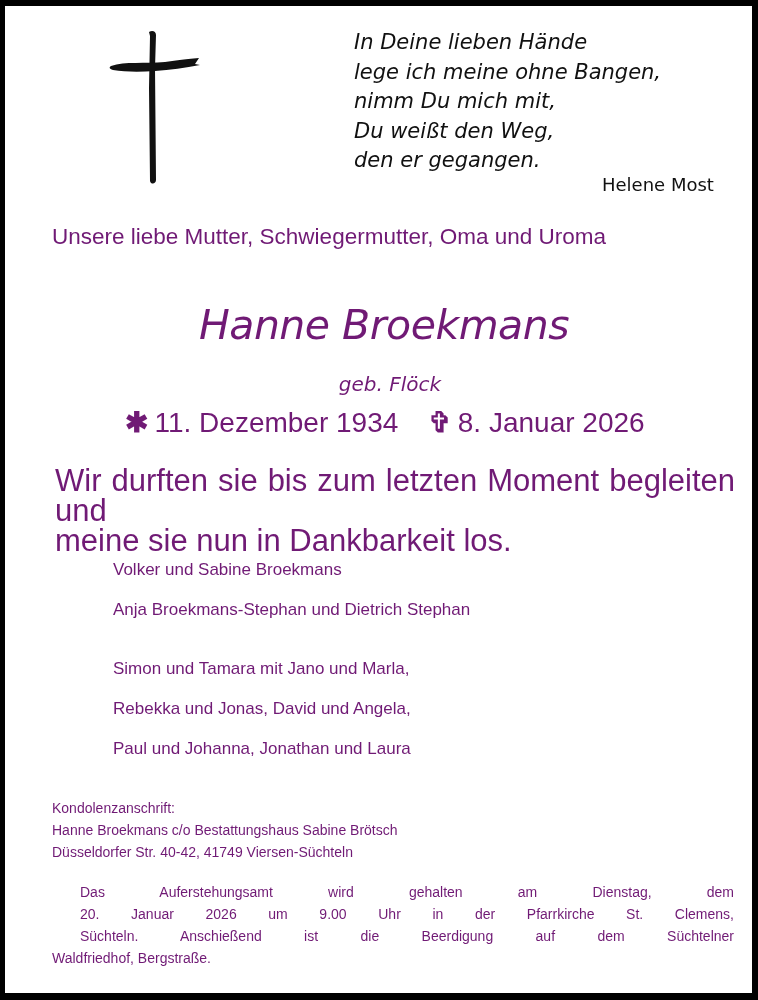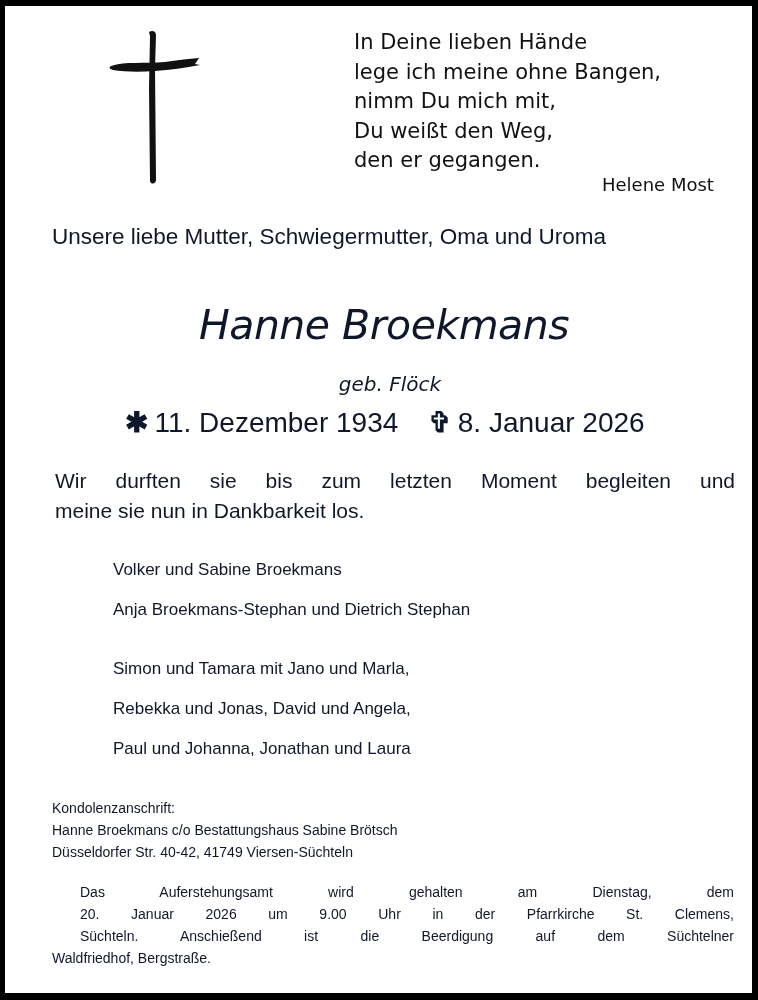--- a/index.html
+++ b/index.html
@@ -5,33 +5,33 @@
     html, body { margin: 0; padding: 0; background: #ffffff; }
     body { width: 758px; height: 1000px; overflow: hidden; }
     .frame {
       position: absolute; left: 0; top: 0;
       width: 758px; height: 1000px;
       box-sizing: border-box;
       border-top: 6px solid #000; border-left: 5px solid #000;
       border-right: 6px solid #000; border-bottom: 7px solid #000;
       background: #fff;
     }
-    .txt { position: absolute; font-family: "Liberation Sans", sans-serif; color: #0f172a; white-space: nowrap; }
+    .txt { position: absolute; font-family: "Liberation Sans", sans-serif; color: #701a75; white-space: nowrap; }
     .cross { position: absolute; left: 100px; top: 22px; width: 100px; height: 160px; }
     .poem { position: absolute; left: 349px; top: 22px; }
-    .poem .line { display: block; font-family: "DejaVu Sans", sans-serif; font-size: 21px; line-height: 29.5px; color: #111; white-space: nowrap; }
+    .poem .line { display: block; font-family: "DejaVu Sans", sans-serif; font-style: italic; font-size: 21px; line-height: 29.5px; color: #111; white-space: nowrap; }
     .author { position: absolute; left: 597px; top: 168px; font-family: "DejaVu Sans", sans-serif; font-size: 18px; color: #111; }
     .intro { left: 47px; top: 216px; font-size: 22.5px; line-height: 30px; }
     .intro span { display: block; }
     .name { left: 0; width: 758px; text-align: center; top: 295px; font-family: "DejaVu Sans", sans-serif; font-style: italic; font-size: 41px; letter-spacing: -0.5px; }
     .maiden { left: 0; width: 758px; text-align: center; top: 366px; font-family: "DejaVu Sans", sans-serif; font-style: italic; font-size: 20px; padding-left: 12px; box-sizing: border-box; }
     .dates { left: 120px; top: 400px; font-size: 28px; }
     .dates .sym { font-weight: bold; margin-right: 6px; }
     .dates .gap { display: inline-block; width: 30px; }
-    .para { left: 50px; width: 680px; font-size: 21px; line-height: 30px; white-space: normal; }
+    .para { left: 50px; width: 680px; font-size: 31px; line-height: 30px; white-space: normal; }
     .para span { display: block; }
     .just { text-align: justify; text-align-last: left; }
     .just .first { text-align: justify; text-align-last: justify; }
     .fam { left: 108px; font-size: 17px; line-height: 40px; }
     .fam span { display: block; }
     .small { left: 47px; width: 682px; font-size: 14px; line-height: 22px; white-space: normal; }
     .small span { display: block; }
     .small .jl { text-align: justify; text-align-last: justify; margin-left: 28px; }
   </style>
 </head>

